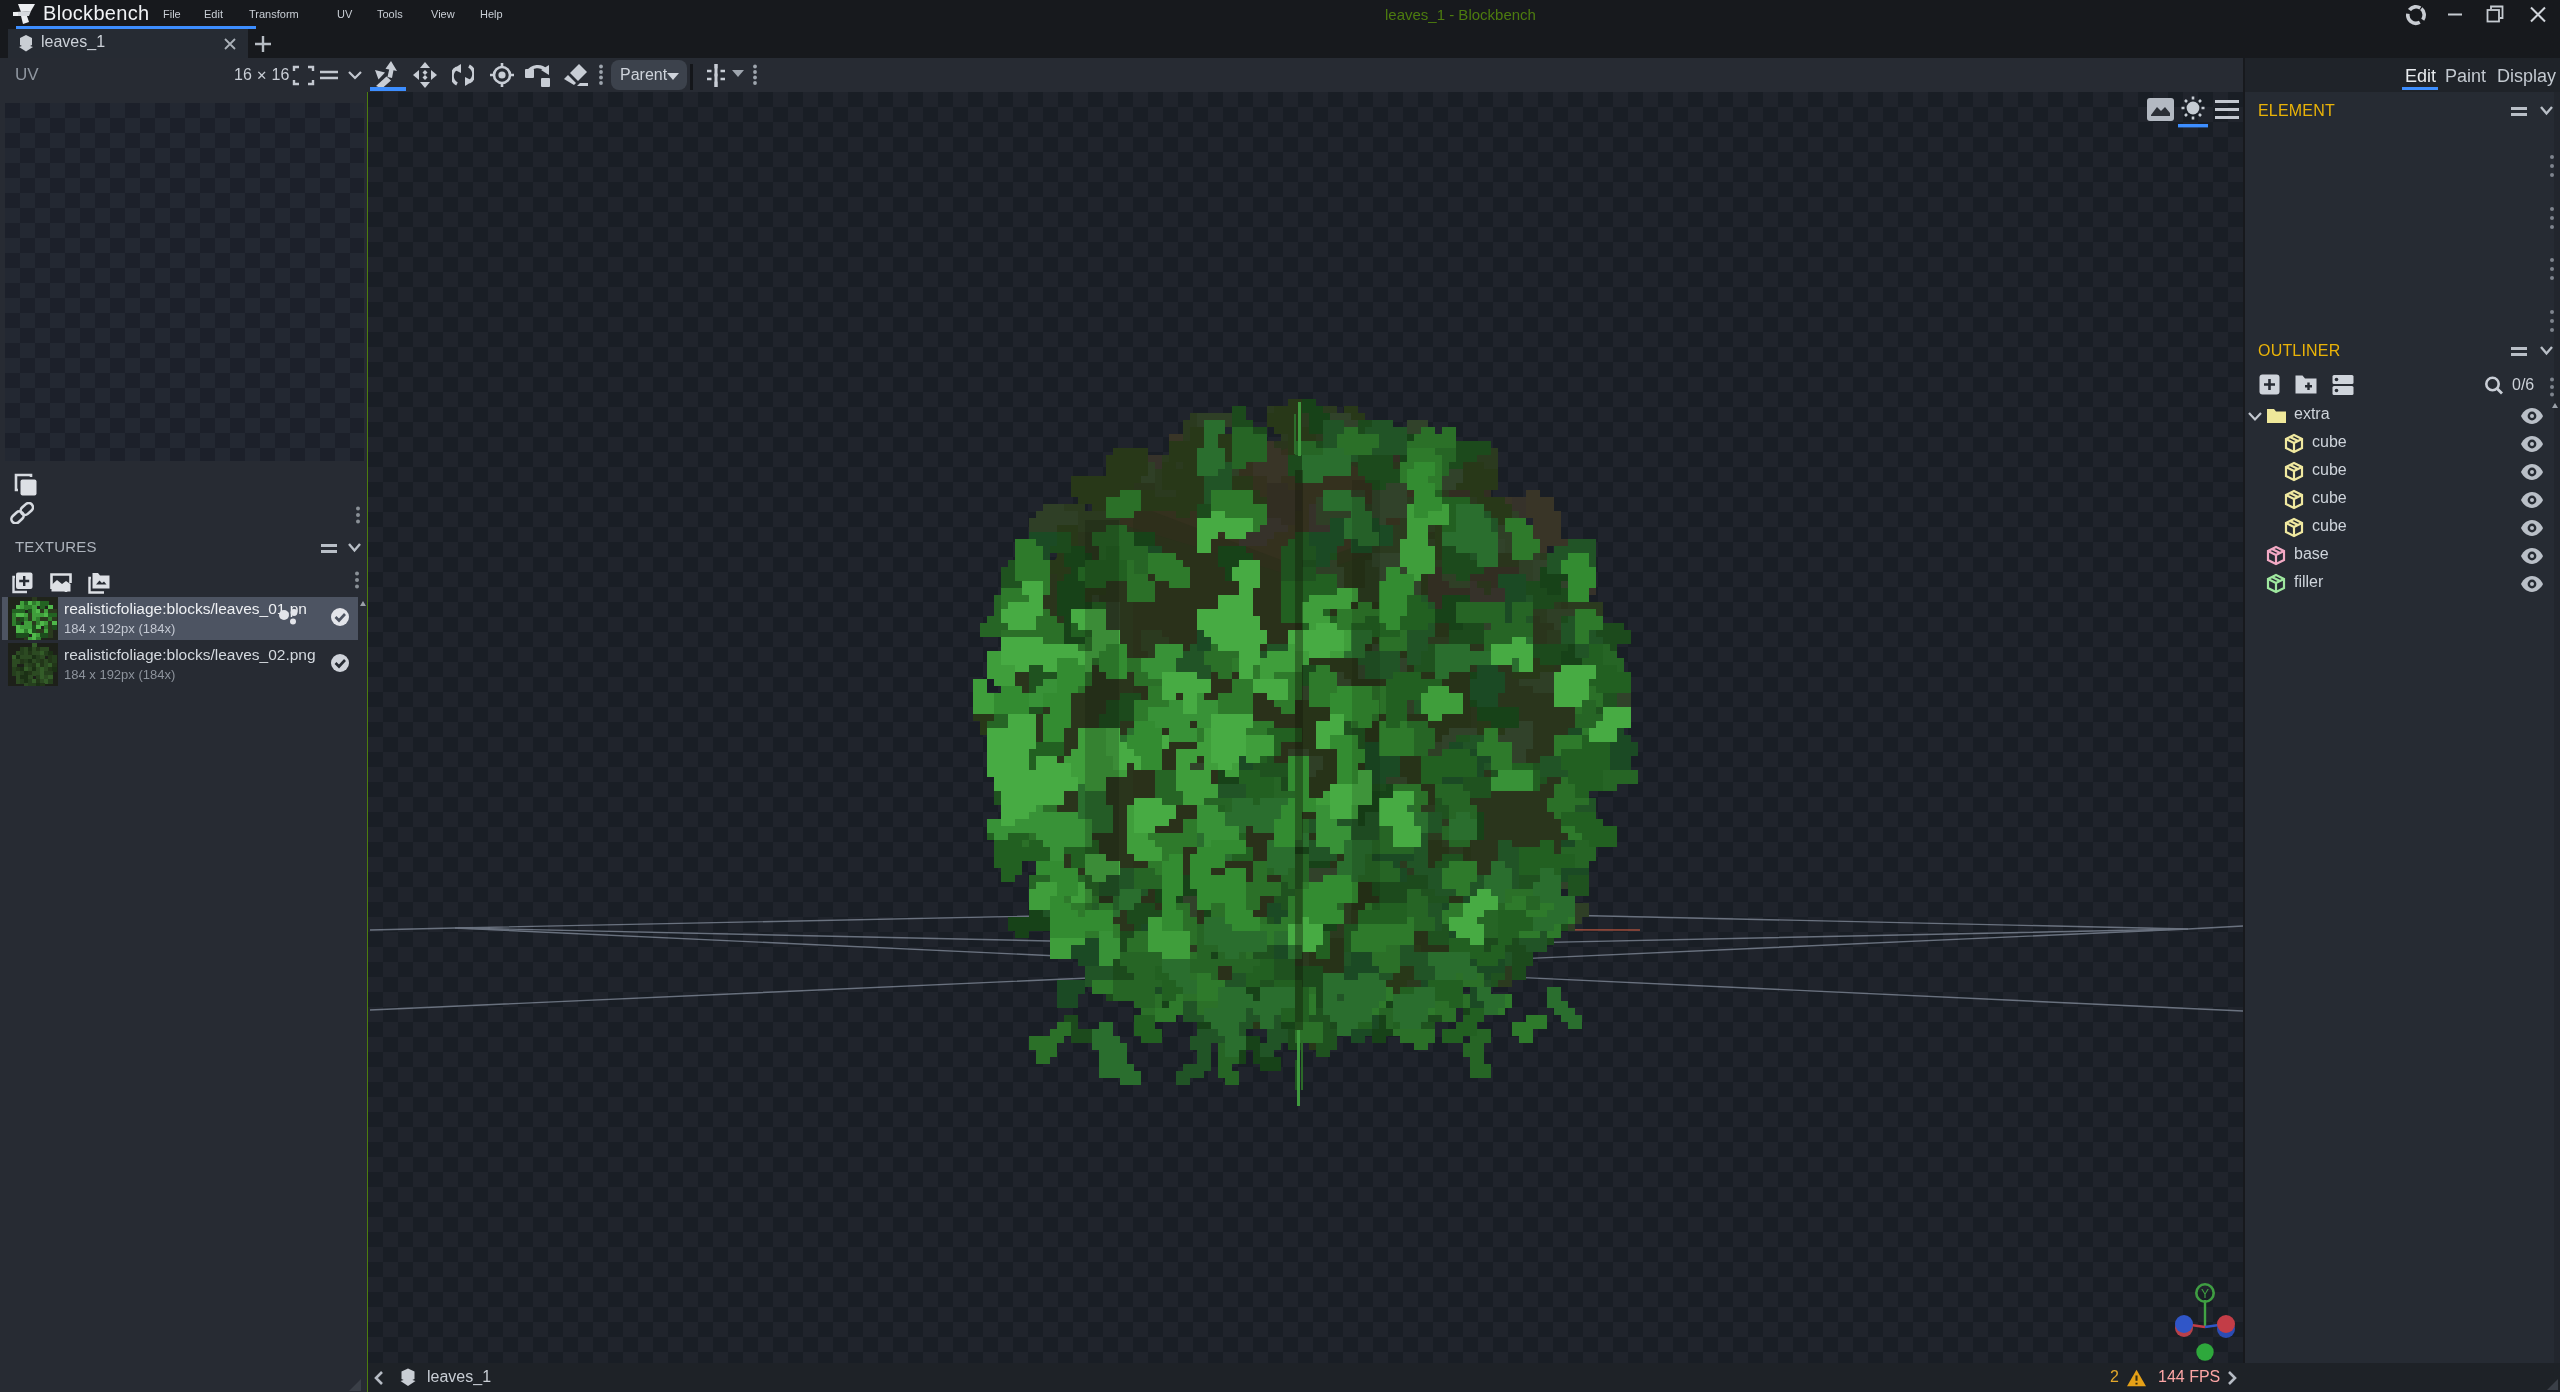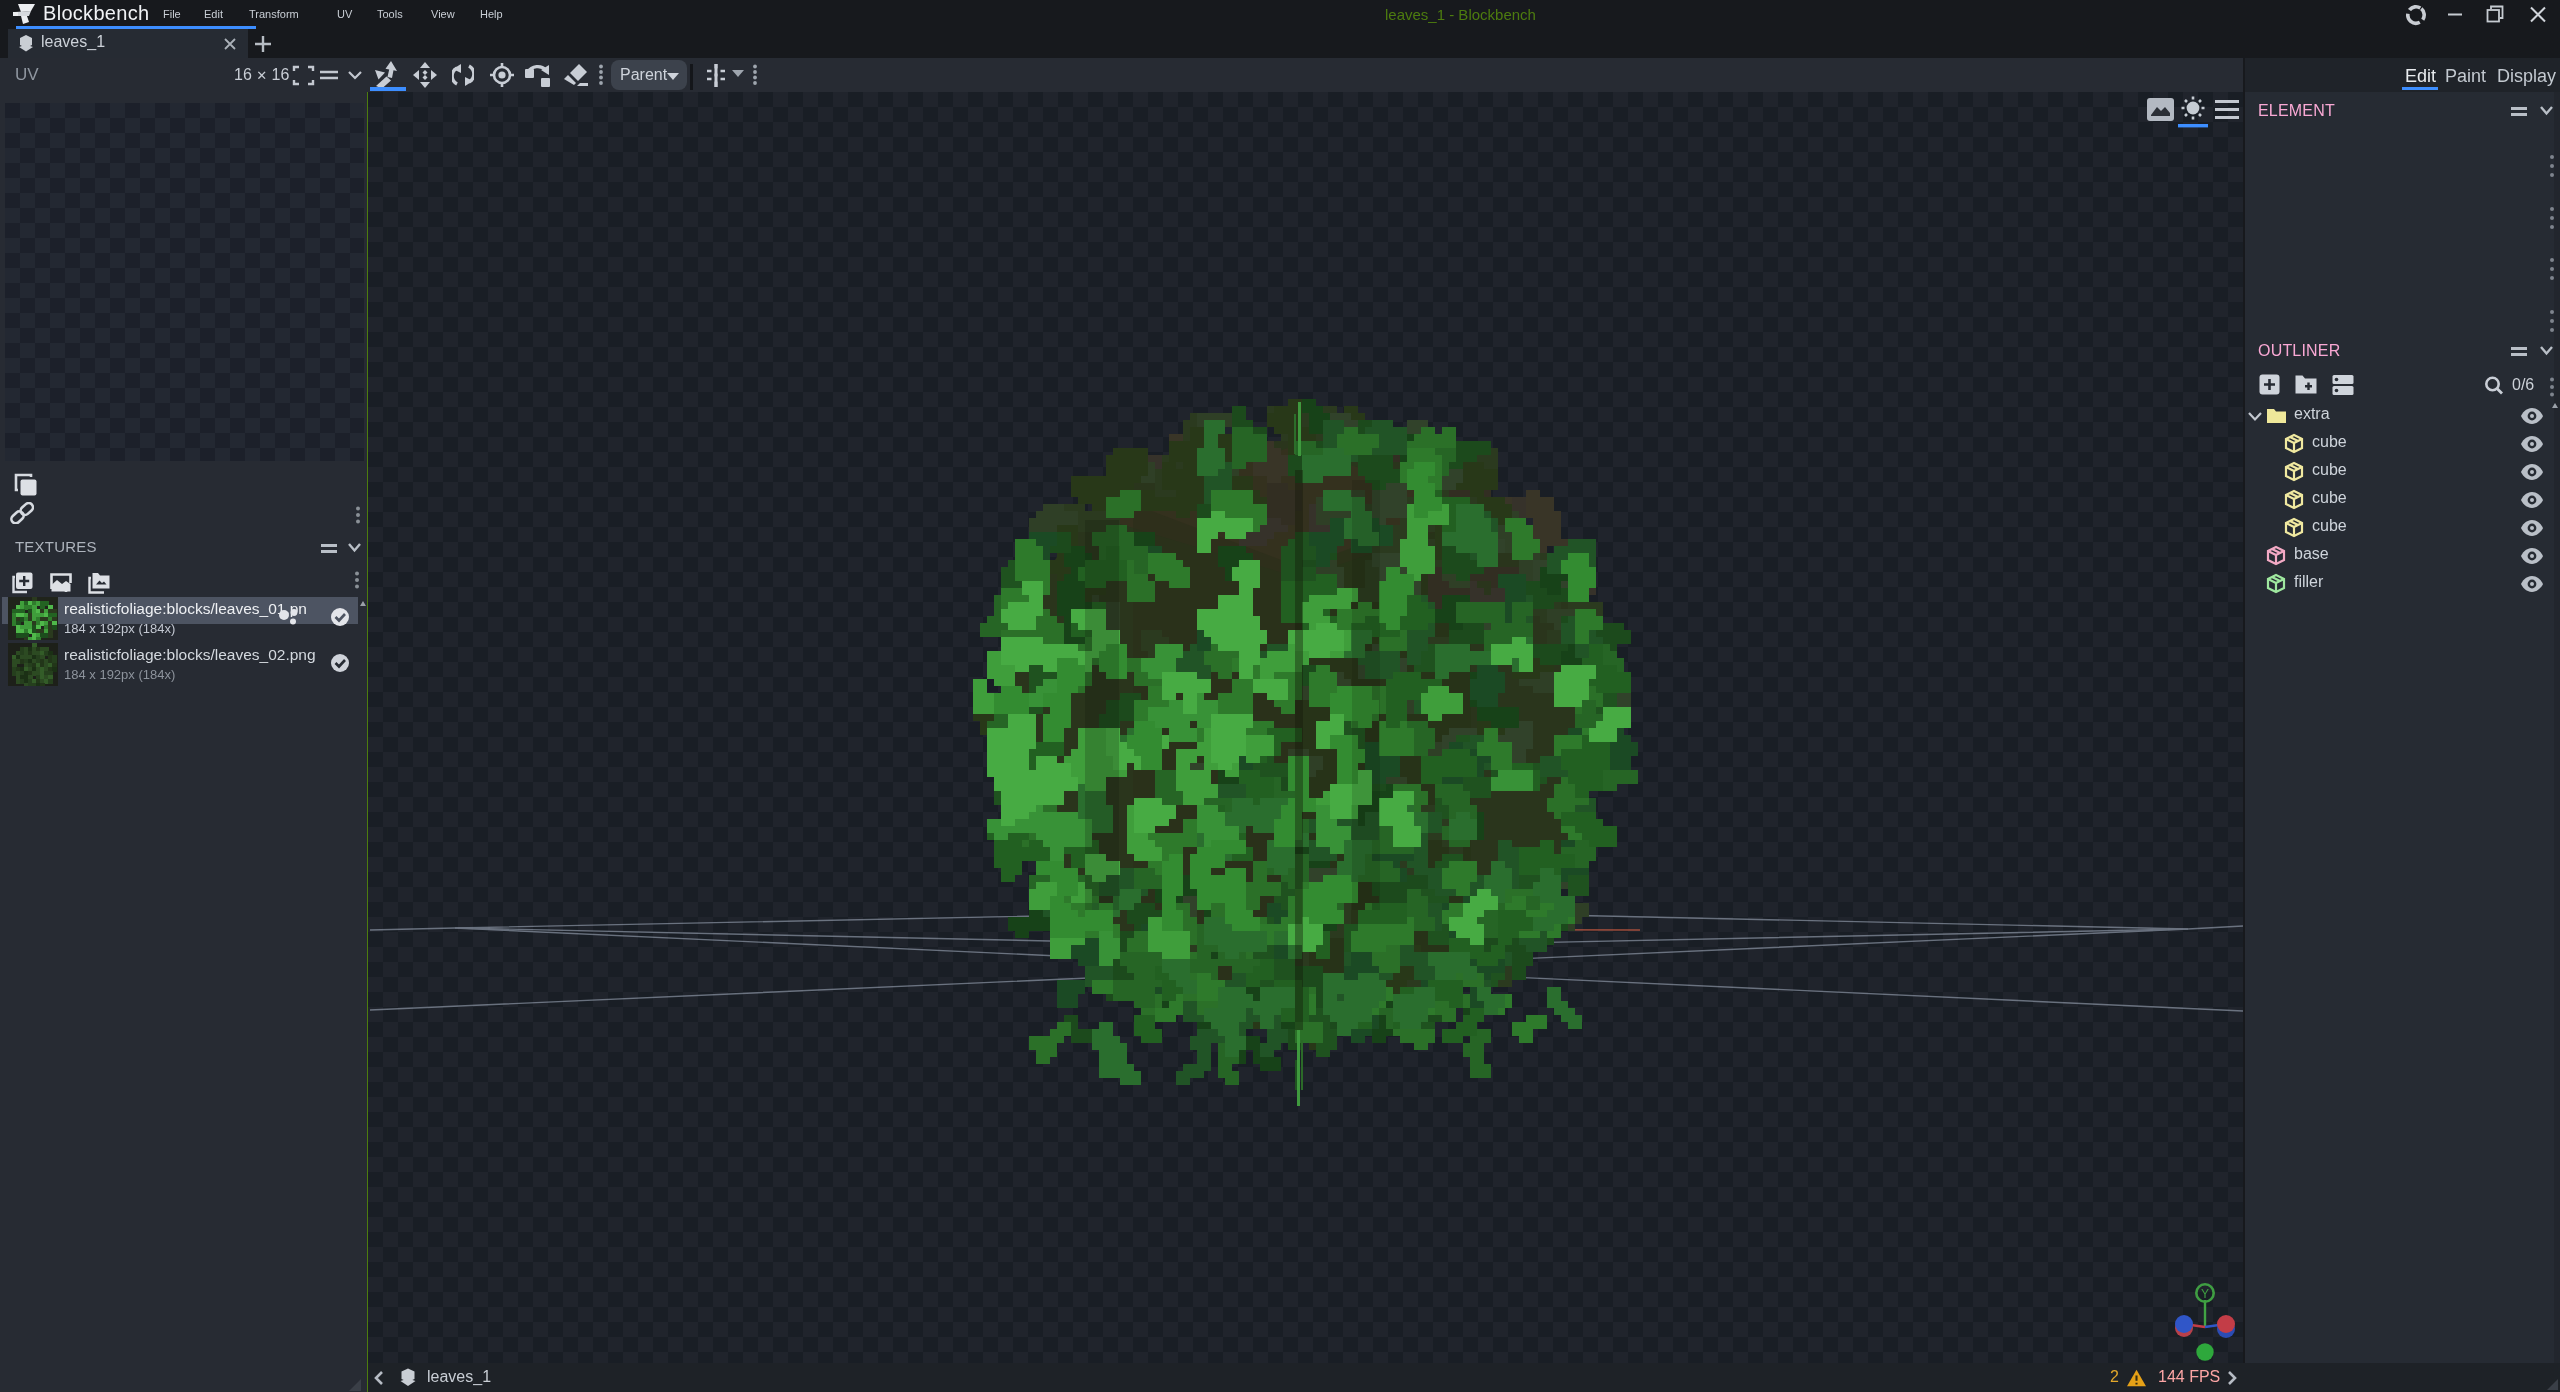--- a/index.html
+++ b/index.html
@@ -8,21 +8,21 @@
 .menu{position:absolute;top:0;height:29px;line-height:29px;font-size:11px;color:#c9ced5}
 #wintitle{position:absolute;top:0;height:29px;line-height:29px;font-size:15px;color:#4d7c0f}
 #tab{position:absolute;left:8px;top:0;width:240px;height:29px;background:#262b33}
 #tabline{position:absolute;left:8px;top:-3px;width:240px;height:3px;background:#3d8eff}
 #toolbar{position:absolute;left:0;top:58px;width:2243px;height:34px;background:#272b33}
 #leftpanel{position:absolute;left:0;top:92px;width:368px;height:1300px;background:#272b33;border-right:1px solid #4d7c0f}
 #uvchecker{position:absolute;left:5px;top:11px;width:359px;height:358px;background-image:conic-gradient(#232832 25%,#1c202a 0 50%,#232832 0 75%,#1c202a 0);background-size:30px 30px}
 #viewport{position:absolute;left:368px;top:92px;width:1875px;height:1271px;background-image:conic-gradient(#20242c 25%,#191e25 0 50%,#20242c 0 75%,#191e25 0);background-size:30px 30px}
 #rightpanel{position:absolute;left:2243px;top:58px;width:317px;height:1305px;background:#262b33;border-left:2px solid #17191d}
 #statusbar{position:absolute;left:368px;top:1363px;width:2192px;height:29px;background:#1e2227}
-.hdr{font-size:16px;color:#f9a8d4;letter-spacing:0.2px}
+.hdr{font-size:16px;color:#eab308;letter-spacing:0.2px}
 .t16{font-size:16px;color:#ced4db}
 svg{display:block}
 .selrow{background:#4d5462}
 </style></head>
 <body>
 
 <div id="titlebar">
  <svg class="abs" style="left:11px;top:3px" width="26" height="23" viewBox="0 0 26 23">
    <path d="M7 1 L24 1 L20 8 L10 9 Z" fill="#eceef1"></path>
    <path d="M4 9 L20 8 L18 13 L7 13 Z" fill="#d6d9de"></path>
@@ -199,21 +199,21 @@
    <path d="M8 13.5 L11.5 9.5 L14 12 L16 10.5 L18.5 13.5 Z" fill="#272b33"></path>
  </svg>
  <svg class="abs" style="left:352px;top:479px" width="10" height="18" viewBox="0 0 10 18">
    <g fill="#8a9097">
         <circle cx="5" cy="2.5" r="2"></circle>
         <circle cx="5" cy="9" r="2"></circle>
         <circle cx="5" cy="15.5" r="2"></circle>
       </g>
  </svg>
 
- <div class="abs selrow" style="left:2px;top:505px;width:356px;height:27px">
+ <div class="abs selrow" style="left:2px;top:505px;width:356px;height:43px">
   <svg class="abs" style="left:6px;top:0px" width="50" height="43" viewBox="0 0 50 43">
         <rect x="0" y="0" width="50" height="43" fill="#20241b"></rect>
         <rect x="24" y="0" width="5" height="5" fill="#2a3a1e"></rect>
         <rect x="12" y="4" width="5" height="5" fill="#3f9e3b"></rect>
         <rect x="16" y="4" width="5" height="5" fill="#236322"></rect>
         <rect x="20" y="4" width="5" height="5" fill="#4fb84a"></rect>
         <rect x="24" y="4" width="5" height="5" fill="#2f7c2c"></rect>
         <rect x="28" y="4" width="5" height="5" fill="#3f9e3b"></rect>
         <rect x="32" y="4" width="5" height="5" fill="#236322"></rect>
         <rect x="36" y="4" width="5" height="5" fill="#236322"></rect>

